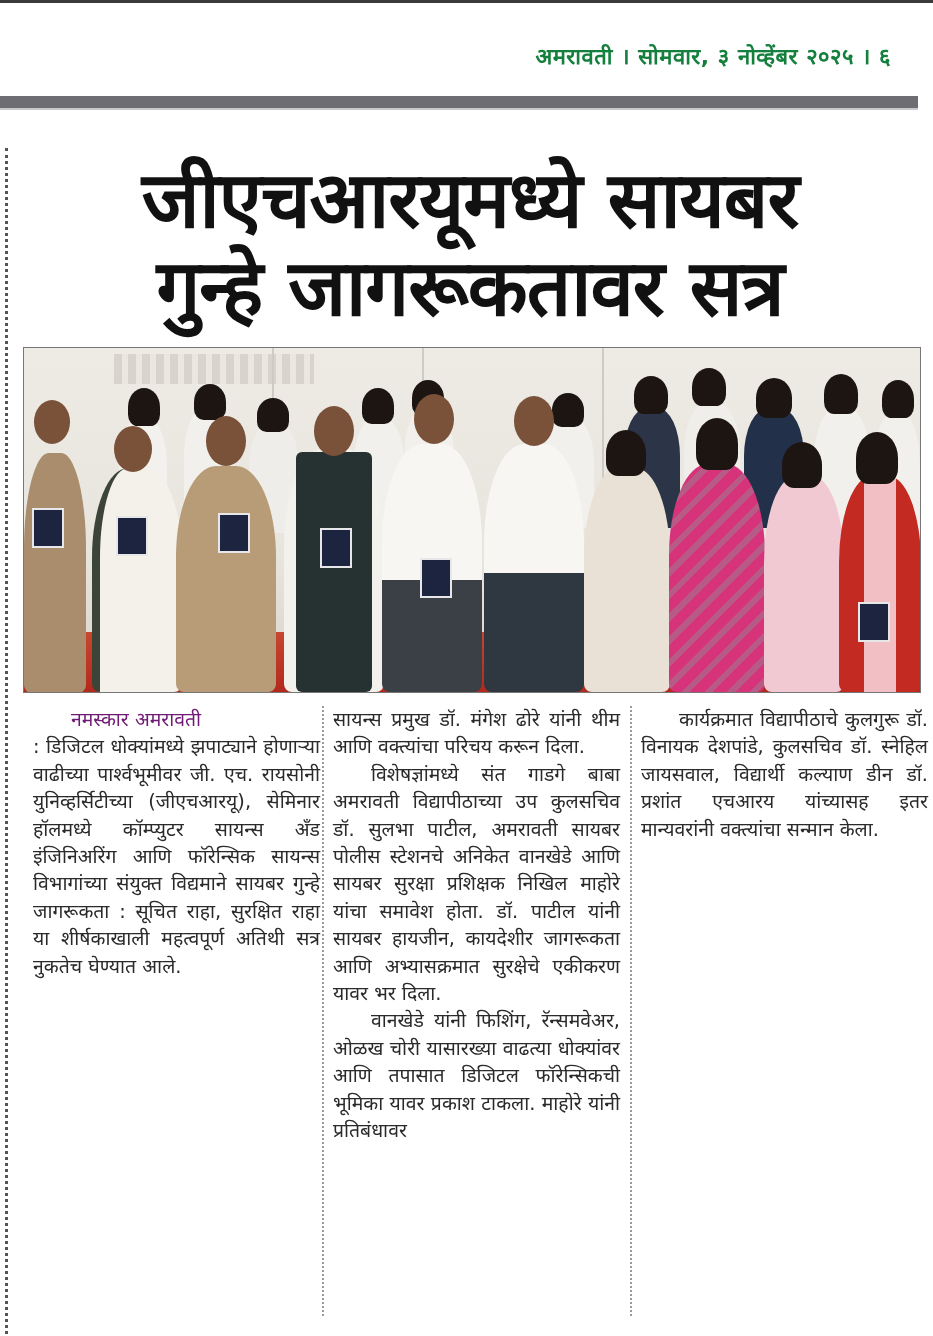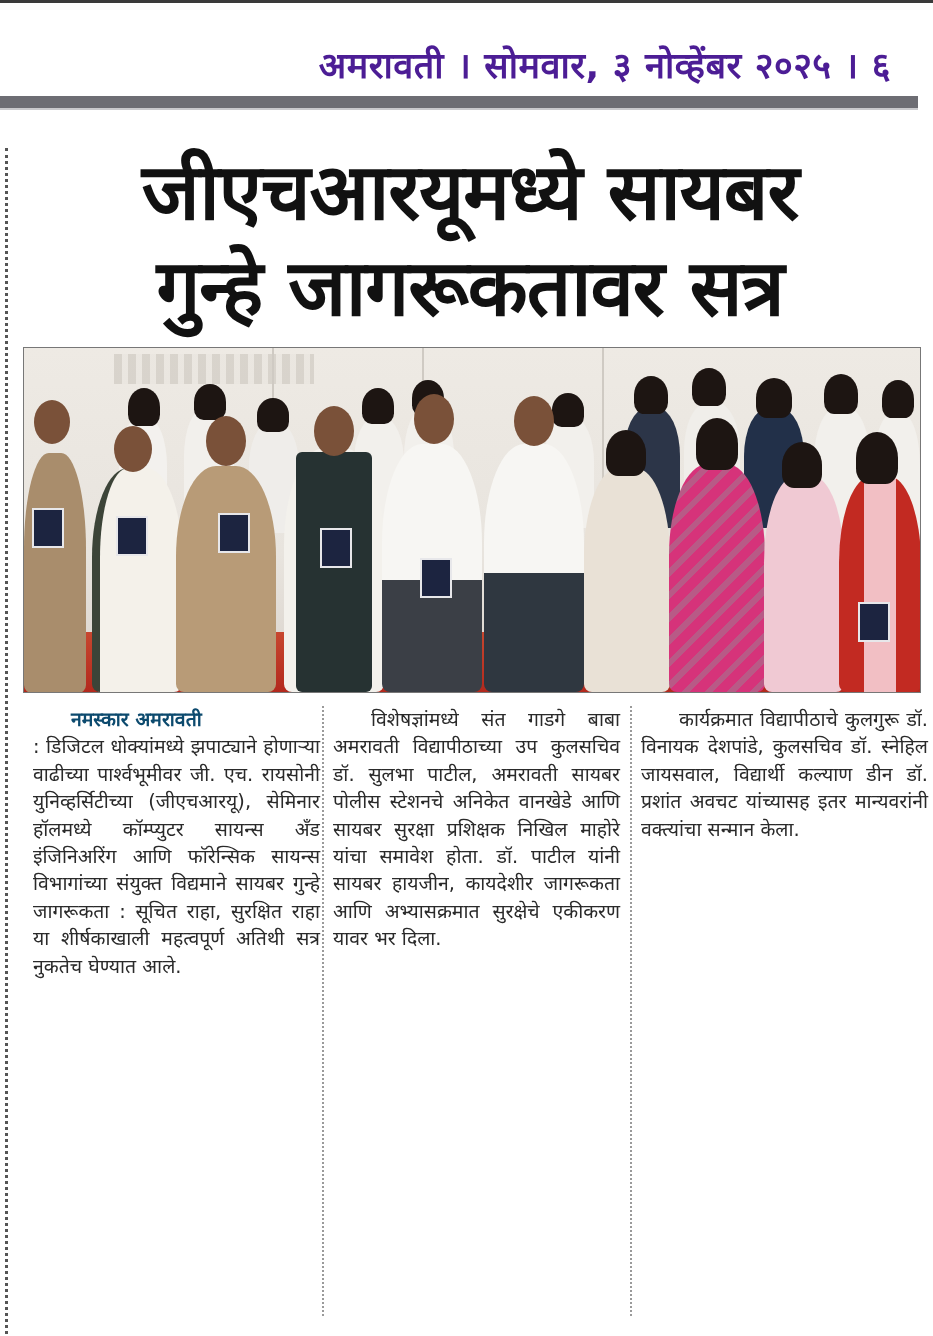--- a/index.html
+++ b/index.html
@@ -1,28 +1,28 @@
 <!DOCTYPE html>
 <html><head>
 <meta charset="utf-8">
 <style>
   html, body { margin:0; padding:0; background:#ffffff; }
   body { width:933px; height:1336px; position:relative; overflow:hidden;
          font-family:"DejaVu Sans", sans-serif; color:#1a1a1a; }
   .top-rule { position:absolute; left:0; top:0; width:933px; height:3px; background:#3a3a3a; }
-  .dateline { position:absolute; right:42px; top:40px; font-size:36px; font-weight:bold;
-              color:#4c1d95; letter-spacing:0.5px; white-space:nowrap;text-align:right; }
+  .dateline { position:absolute; right:42px; top:40px; font-size:22px; font-weight:bold;
+              color:#15803d; letter-spacing:0.5px; white-space:nowrap;text-align:right; }
   .band { position:absolute; left:0; top:96px; width:918px; height:12px; background:#6d6d73; }
   .band-shadow { position:absolute; left:0; top:108px; width:918px; height:2px; background:#c9c9cc; }
   .dotted-left { position:absolute; left:5px; top:148px; width:0; height:1265px;
                  border-left:3px dotted #555; }
   .headline { position:absolute; left:20px; width:900px; text-align:center;
               font-weight:bold; color:#111; font-size:78px; line-height:92px;
               letter-spacing:-1px; white-space:nowrap; }
-  .headline.l1 { top:146px; }
+  .headline.l1 { top:154px; }
   .headline.l2 { top:242px; }
   .photo { position:absolute; left:23px; top:347px; width:896px; height:344px;
            border:1px solid #777; overflow:hidden;
            background:linear-gradient(#eeeae4 0%, #e8e4de 60%, #d9d2cb 100%); }
   .photo .wall-panel { position:absolute; top:0; height:175px; border-left:2px solid #cfcac3; }
   .photo .poster { position:absolute; left:90px; top:6px; width:200px; height:30px;
                    background:repeating-linear-gradient(90deg,#cfcac2 0 8px,#e9e5df 8px 14px); opacity:.7; }
   .photo .stage { position:absolute; left:0; bottom:0; width:100%; height:60px;
                   background:linear-gradient(#c7472f, #b3291d); }
   .person { position:absolute; border-radius:40% 40% 8px 8px; }
@@ -31,21 +31,21 @@
   .book { position:absolute; width:28px; height:36px; background:#1c2440;
           border:2px solid #e7e7ea; }
   .col { position:absolute; top:706px; width:287px; font-size:19.4px; line-height:27.4px;
          color:#2a2a2a; text-align:justify; }
   .col p { margin:0; }
   .col .indent { text-indent:38px; }
   .col1 { left:33px; }
   .col2 { left:333px; }
   .col3 { left:641px; }
   .col-rule { position:absolute; top:706px; height:610px; width:0; border-left:2px dotted #9a9a9a; }
-  .kicker { font-weight:bold; color:#0c4a6e; }
+  .kicker { font-weight:normal; color:#701a75; }
 </style>
 </head>
 <body>
 
 <div class="top-rule"></div>
 
 <div class="dateline">अमरावती । सोमवार, ३ नोव्हेंबर २०२५ । ६</div>
 
 <div class="band"></div>
 <div class="band-shadow"></div>
@@ -124,20 +124,22 @@
 </div>
 
 <div class="col col1">
   <p class="kicker indent">नमस्कार अमरावती</p>
   <p>: डिजिटल धोक्यांमध्ये झपाट्याने होणाऱ्या वाढीच्या पार्श्वभूमीवर जी. एच. रायसोनी युनिव्हर्सिटीच्या (जीएचआरयू), सेमिनार हॉलमध्ये कॉम्प्युटर सायन्स अँड इंजिनिअरिंग आणि फॉरेन्सिक सायन्स विभागांच्या संयुक्त विद्यमाने सायबर गुन्हे जागरूकता : सूचित राहा, सुरक्षित राहा या शीर्षकाखाली महत्वपूर्ण अतिथी सत्र नुकतेच घेण्यात आले.</p>
 </div>
 
 <div class="col-rule" style="left:322px"></div>
 
 <div class="col col2">
+  <p>सायन्स प्रमुख डॉ. मंगेश ढोरे यांनी थीम आणि वक्त्यांचा परिचय करून दिला.</p>
   <p class="indent">विशेषज्ञांमध्ये संत गाडगे बाबा अमरावती विद्यापीठाच्या उप कुलसचिव डॉ. सुलभा पाटील, अमरावती सायबर पोलीस स्टेशनचे अनिकेत वानखेडे आणि सायबर सुरक्षा प्रशिक्षक निखिल माहोरे यांचा समावेश होता. डॉ. पाटील यांनी सायबर हायजीन, कायदेशीर जागरूकता आणि अभ्यासक्रमात सुरक्षेचे एकीकरण यावर भर दिला.</p>
+  <p class="indent">वानखेडे यांनी फिशिंग, रॅन्समवेअर, ओळख चोरी यासारख्या वाढत्या धोक्यांवर आणि तपासात डिजिटल फॉरेन्सिकची भूमिका यावर प्रकाश टाकला. माहोरे यांनी प्रतिबंधावर</p>
 </div>
 
 <div class="col-rule" style="left:630px"></div>
 
 <div class="col col3">
-  <p class="indent">कार्यक्रमात विद्यापीठाचे कुलगुरू डॉ. विनायक देशपांडे, कुलसचिव डॉ. स्नेहिल जायसवाल, विद्यार्थी कल्याण डीन डॉ. प्रशांत अवचट यांच्यासह इतर मान्यवरांनी वक्त्यांचा सन्मान केला.</p>
+  <p class="indent">कार्यक्रमात विद्यापीठाचे कुलगुरू डॉ. विनायक देशपांडे, कुलसचिव डॉ. स्नेहिल जायसवाल, विद्यार्थी कल्याण डीन डॉ. प्रशांत एचआरय यांच्यासह इतर मान्यवरांनी वक्त्यांचा सन्मान केला.</p>
 </div>
 
 </body></html>

